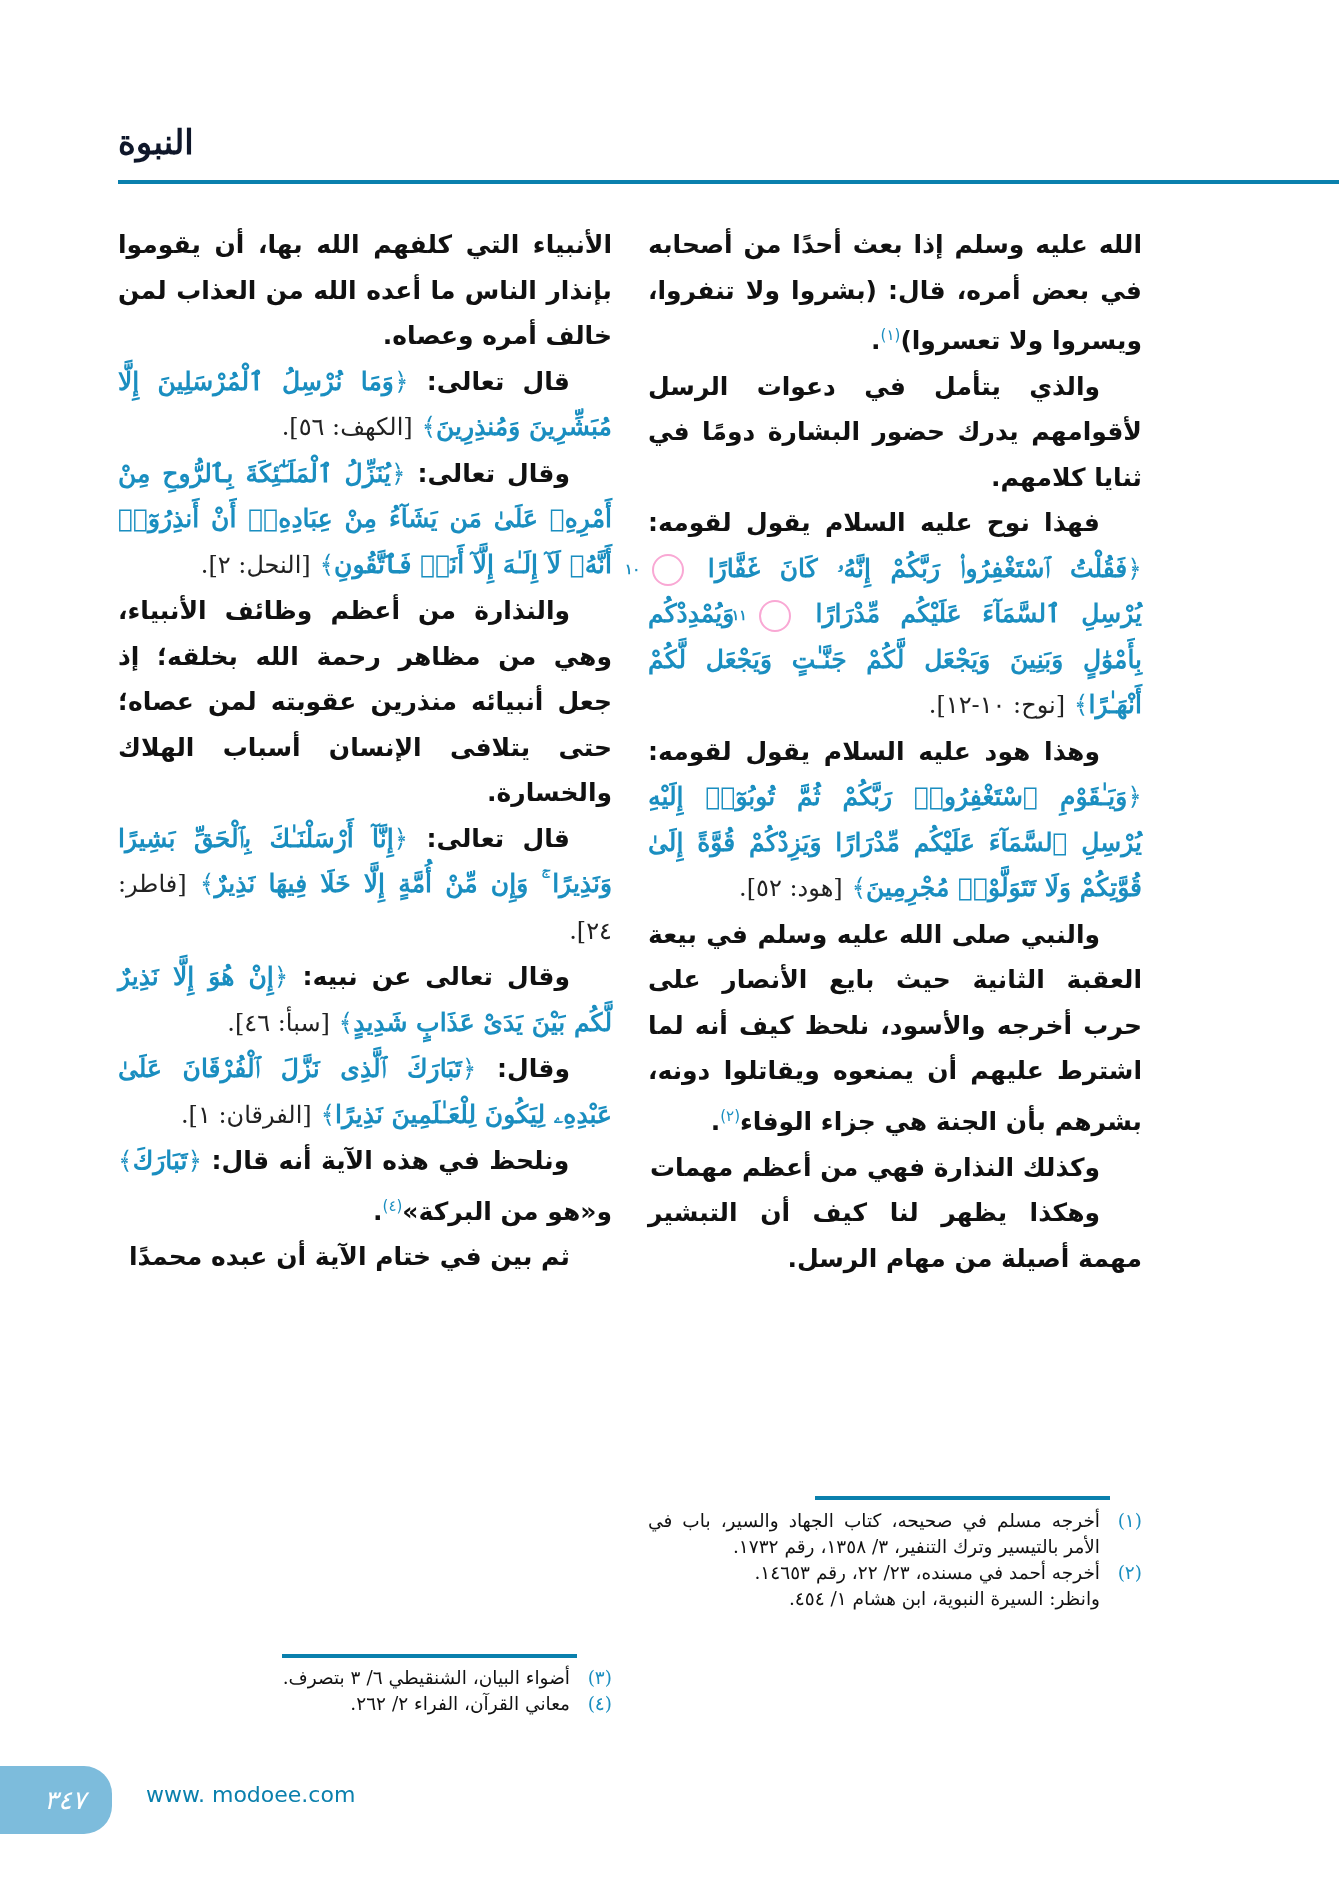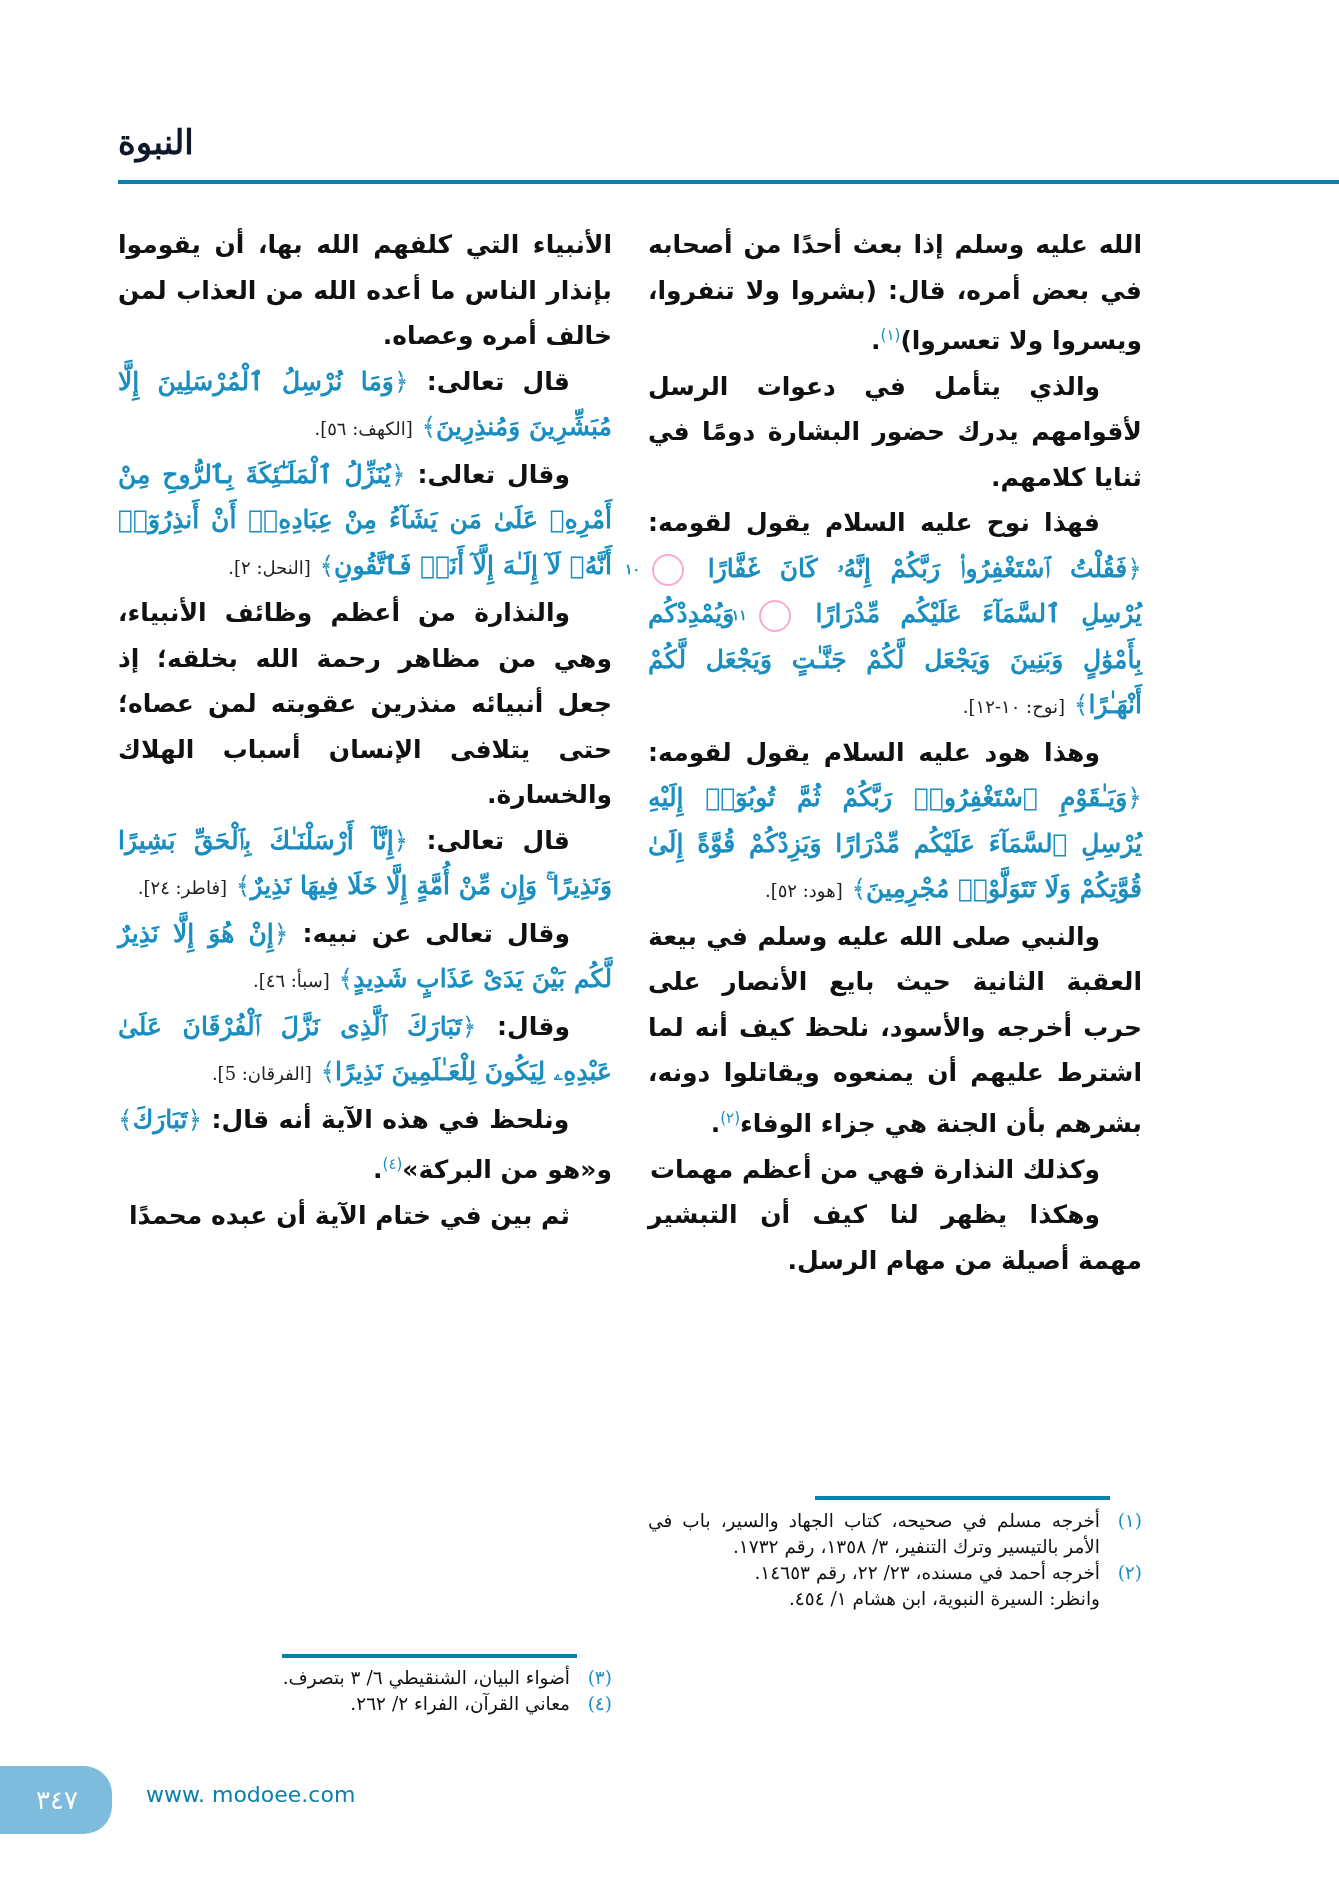--- a/index.html
+++ b/index.html
@@ -7,38 +7,38 @@
          font-family: "DejaVu Sans", sans-serif; color: #111; }
   .header-title { position: absolute; left: 118px; top: 122px; font-family: "DejaVu Serif", serif;
                   font-size: 34px; color: #0f172a; direction: rtl; font-weight: bold; }
   .header-rule { position: absolute; left: 118px; top: 180px; width: 1221px; height: 4px; background: #0a80ad; }
   .col { position: absolute; top: 222px; direction: rtl; text-align: justify; }
   .col-right { left: 648px; width: 494px; }
   .col-left { left: 118px; width: 494px; }
   .para { font-family: "DejaVu Sans", sans-serif; font-weight: bold; font-size: 25px; line-height: 45.5px; margin: 0; }
   .indent { text-indent: 42px; }
   .ayah { color: #1a8ec0; font-family: "DejaVu Serif", serif; font-weight: bold; }
-  .ref { font-family: "DejaVu Serif", serif; font-weight: normal; font-size: 18px; color: #222; }
+  .ref { font-family: "DejaVu Serif", serif; font-weight: normal; font-size: 24px; color: #222; }
   .fnmark { color: #1a8ec0; font-size: 15px; vertical-align: super; font-weight: normal; }
   .orn { color: #1a8ec0; font-weight: normal; }
   .num-circle { display: inline-block; width: 28px; height: 28px; line-height: 26px; border: 2px solid #f9a8d4;
                 border-radius: 50%; text-align: center; font-size: 14px; color: #1a8ec0; vertical-align: middle; margin: 0 4px; }
   .fn-rule { position: absolute; height: 4px; background: #0a80ad; }
   .fn-rule-right { left: 815px; top: 1496px; width: 295px; }
   .fn-rule-left { left: 282px; top: 1654px; width: 295px; }
   .fnblock { position: absolute; direction: rtl; font-family: "DejaVu Serif", serif; font-size: 18.5px; line-height: 26px; color: #111; }
   .fnblock-right { left: 648px; top: 1508px; width: 494px; }
   .fnblock-left { left: 118px; top: 1665px; width: 494px; }
   .fn { position: relative; padding-right: 42px; margin: 0; text-align: justify; }
   .fn .fn-num { position: absolute; right: 0; top: 0; color: #1a8ec0; }
   .fn-cont { padding-right: 42px; margin: 0; }
   .page-badge { position: absolute; left: 0; top: 1766px; width: 112px; height: 68px; background: #7dbcdc;
                 border-radius: 0 28px 28px 0; color: #ffffff; font-size: 26px; line-height: 68px; text-align: right;
                 padding-right: 0; font-family: "DejaVu Sans", sans-serif; }
-  .page-badge span { display: inline-block; margin-right: 34px; }
+  .page-badge span { display: inline-block; margin-right: 26px; font-style: italic; }
   .site { position: absolute; left: 146px; top: 1782px; font-family: "DejaVu Sans", sans-serif; font-size: 22px; color: #0a80ad; }
 </style>
 </head>
 <body>
 
 <div class="header-title">النبوة</div>
 <div class="header-rule"></div>
 
 <div class="col col-right">
   <p class="para">
@@ -112,21 +112,21 @@
     <span class="ayah">
       <span class="orn">﴿</span><span>إِنْ هُوَ إِلَّا نَذِيرٌ لَّكُم بَيْنَ يَدَىْ عَذَابٍ شَدِيدٍ</span><span class="orn">﴾</span>
     </span>
     <span class="ref">[سبأ: ٤٦].</span>
   </p>
   <p class="para indent">
     <span>وقال:</span>
     <span class="ayah">
       <span class="orn">﴿</span><span>تَبَارَكَ ٱلَّذِى نَزَّلَ ٱلْفُرْقَانَ عَلَىٰ عَبْدِهِۦ لِيَكُونَ لِلْعَـٰلَمِينَ نَذِيرًا</span><span class="orn">﴾</span>
     </span>
-    <span class="ref">[الفرقان: 5].</span>
+    <span class="ref">[الفرقان: ١].</span>
   </p>
   <p class="para indent">
     <span>ونلحظ في هذه الآية أنه قال:</span>
     <span class="ayah">
       <span class="orn">﴿</span><span>تَبَارَكَ</span><span class="orn">﴾</span>
     </span>
     <span>و«هو من البركة»</span><span class="fnmark">(٤)</span>.
   </p>
   <p class="para indent">ثم بين في ختام الآية أن عبده محمدًا</p>
 </div>

